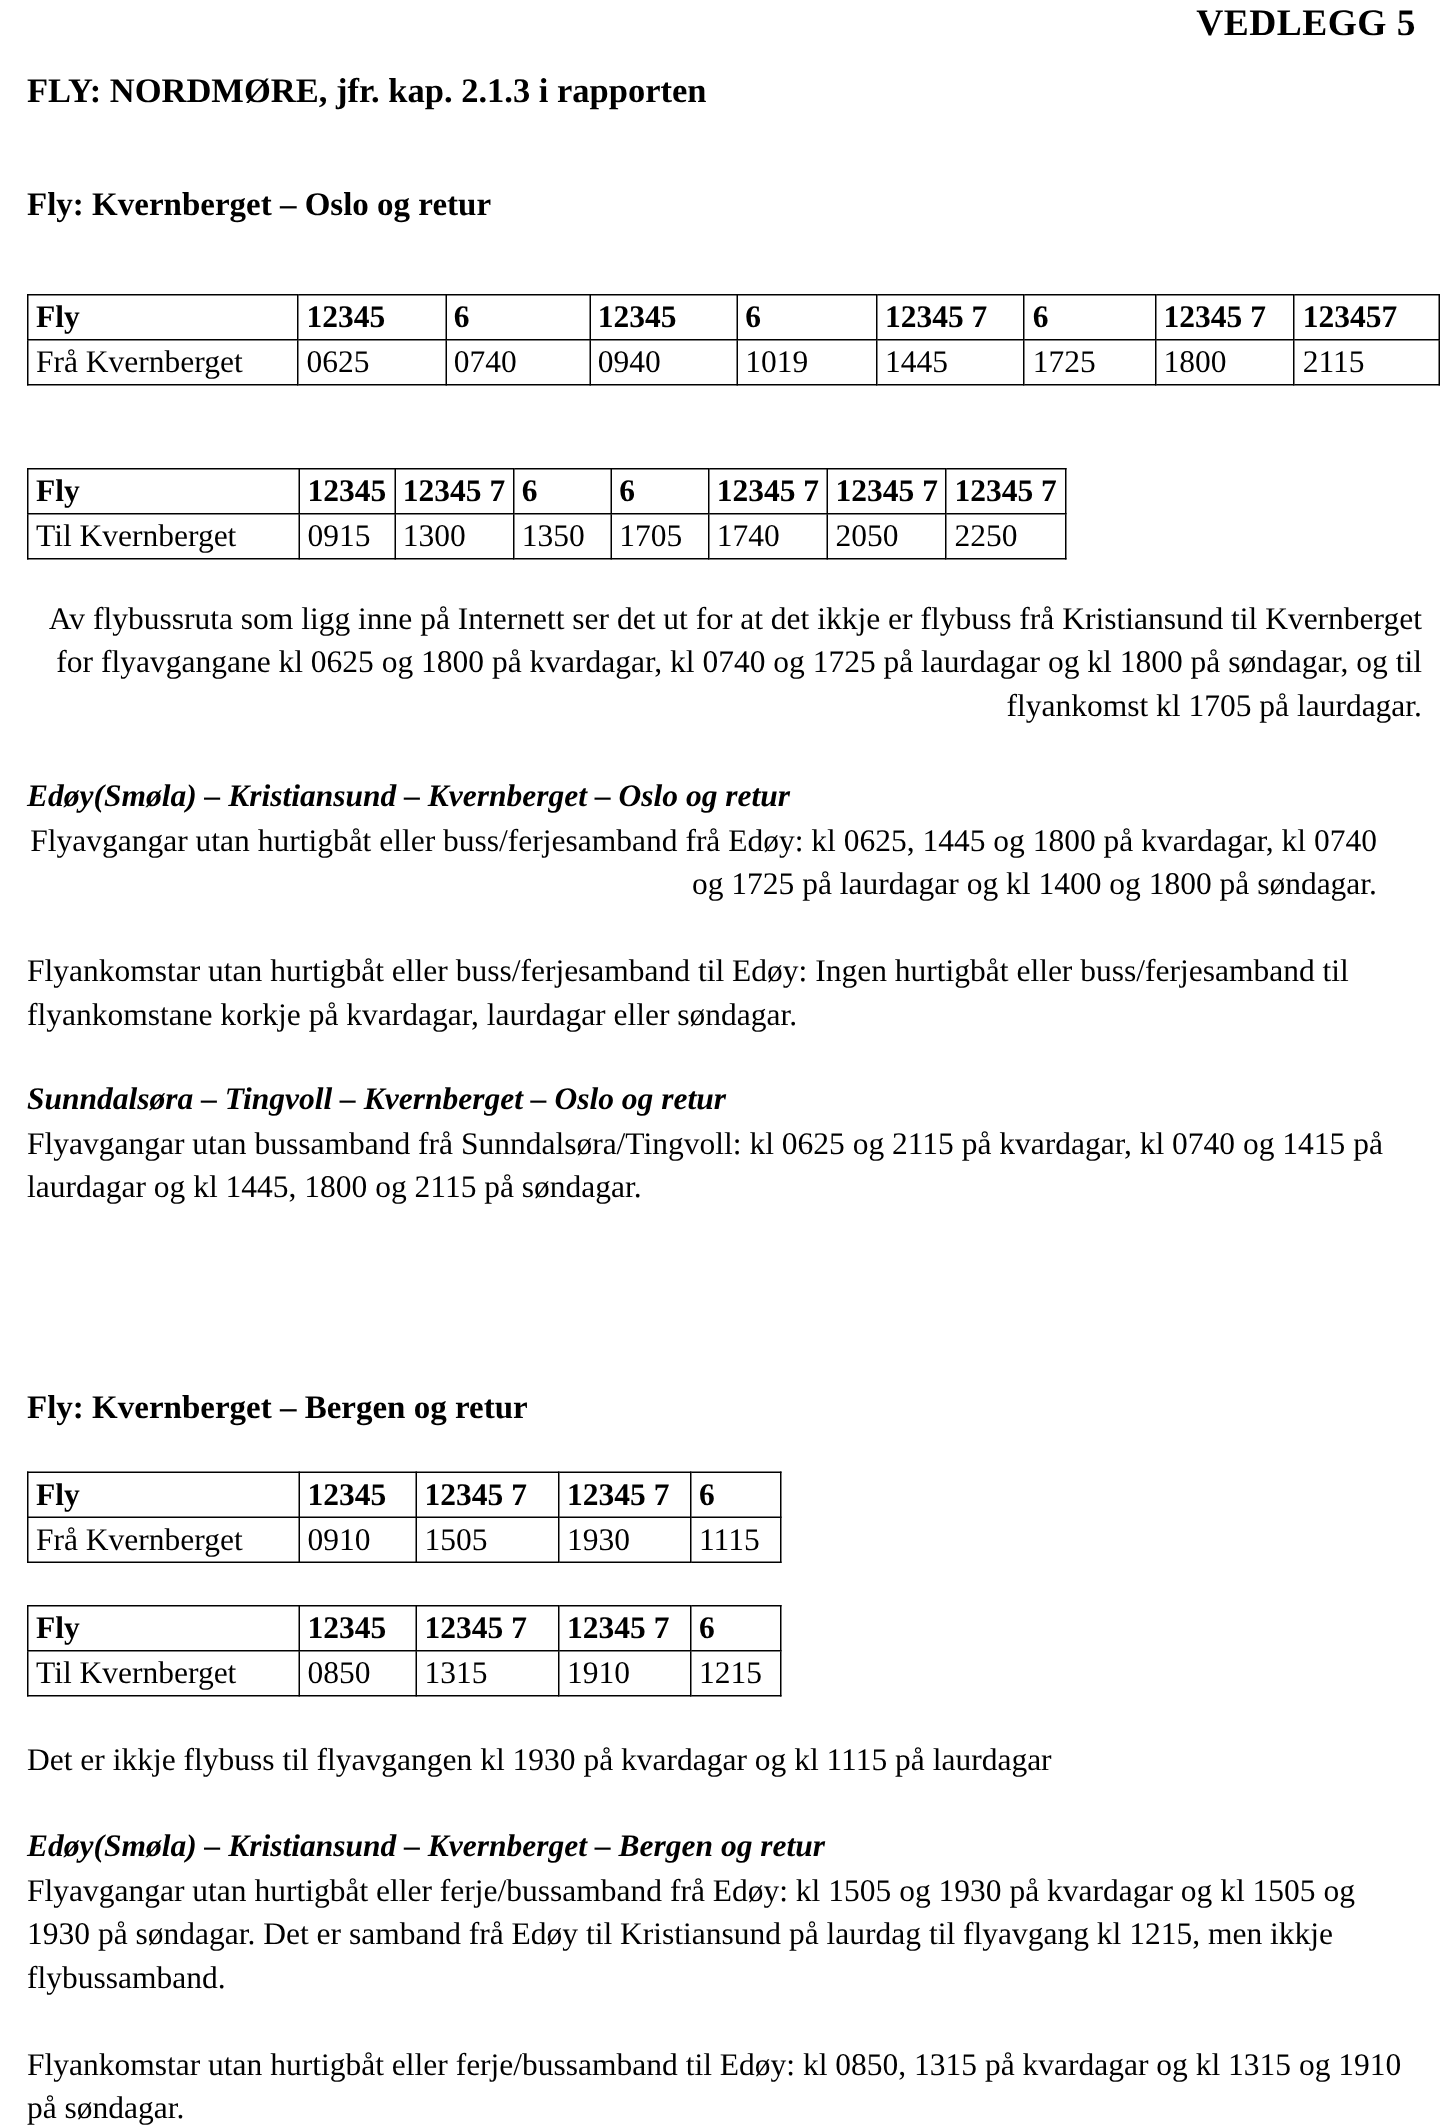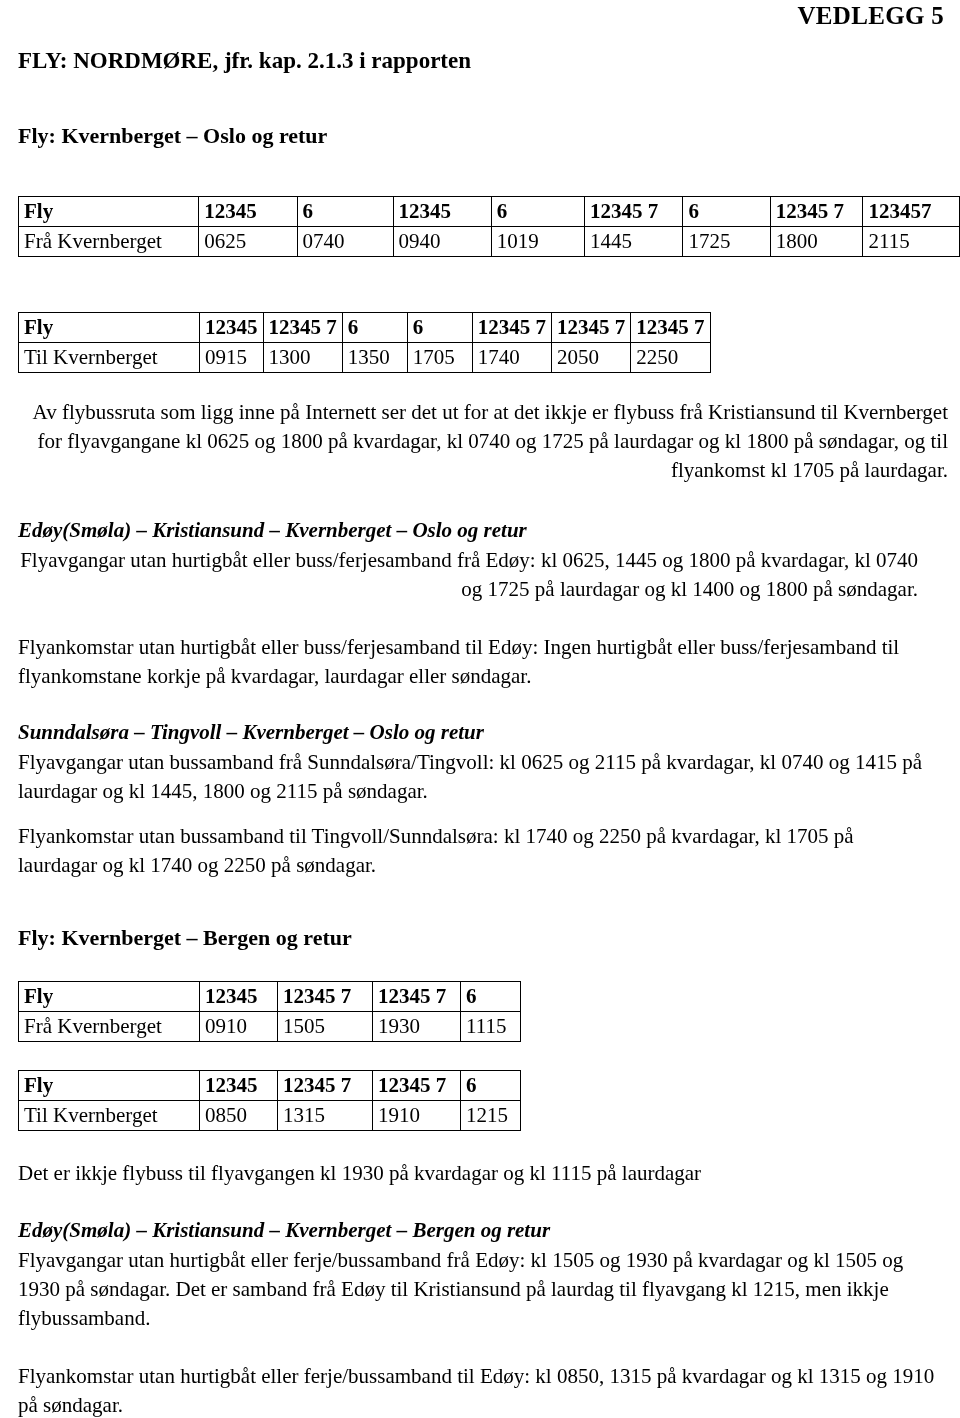--- a/index.html
+++ b/index.html
@@ -195,21 +195,20 @@
   <div class="para" style="top:398px; width:930px;text-align:right;">Av flybussruta som ligg inne på Internett ser det ut for at det ikkje er flybuss frå Kristiansund til Kvernberget for flyavgangane kl 0625 og 1800 på kvardagar, kl 0740 og 1725 på laurdagar og kl 1800 på søndagar, og til flyankomst kl 1705 på laurdagar.</div>
 
   <div class="subhead" style="top:518px;">Edøy(Smøla) – Kristiansund – Kvernberget – Oslo og retur</div>
   <div class="para" style="top:546px; width:900px;text-align:right;">Flyavgangar utan hurtigbåt eller buss/ferjesamband frå Edøy:  kl 0625, 1445 og 1800 på kvardagar, kl 0740 og 1725 på laurdagar og kl 1400 og 1800 på søndagar.</div>
 
   <div class="para" style="top:633px; width:900px;">Flyankomstar utan hurtigbåt eller buss/ferjesamband til Edøy: Ingen hurtigbåt eller buss/ferjesamband til flyankomstane korkje på kvardagar, laurdagar eller søndagar.</div>
 
   <div class="subhead" style="top:720px;">Sunndalsøra – Tingvoll – Kvernberget – Oslo og retur</div>
   <div class="para" style="top:748px; width:920px;">Flyavgangar utan bussamband frå Sunndalsøra/Tingvoll: kl 0625 og 2115 på kvardagar, kl 0740 og 1415 på laurdagar og kl 1445, 1800 og 2115 på søndagar.</div>
 
-  <div class="para" style="top:822px; width:920px;">Flyankomstar utan bussamband til Tingvoll/Sunndalsøra: kl 1740 og 2250 på kvardagar, kl 1705 på laurdagar og kl 1740 og 2250 på søndagar.</div>
 
   <div class="section-head" style="top:925px;">Fly: Kvernberget – Bergen og retur</div>
 
   <table class="sched" id="table-avganger-bergen">
     <tbody>
       <tr>
         <td class="hdr c0">Fly</td>
         <td class="hdr c1">12345</td>
         <td class="hdr c2">12345 7</td>
         <td class="hdr c3">12345 7</td>

